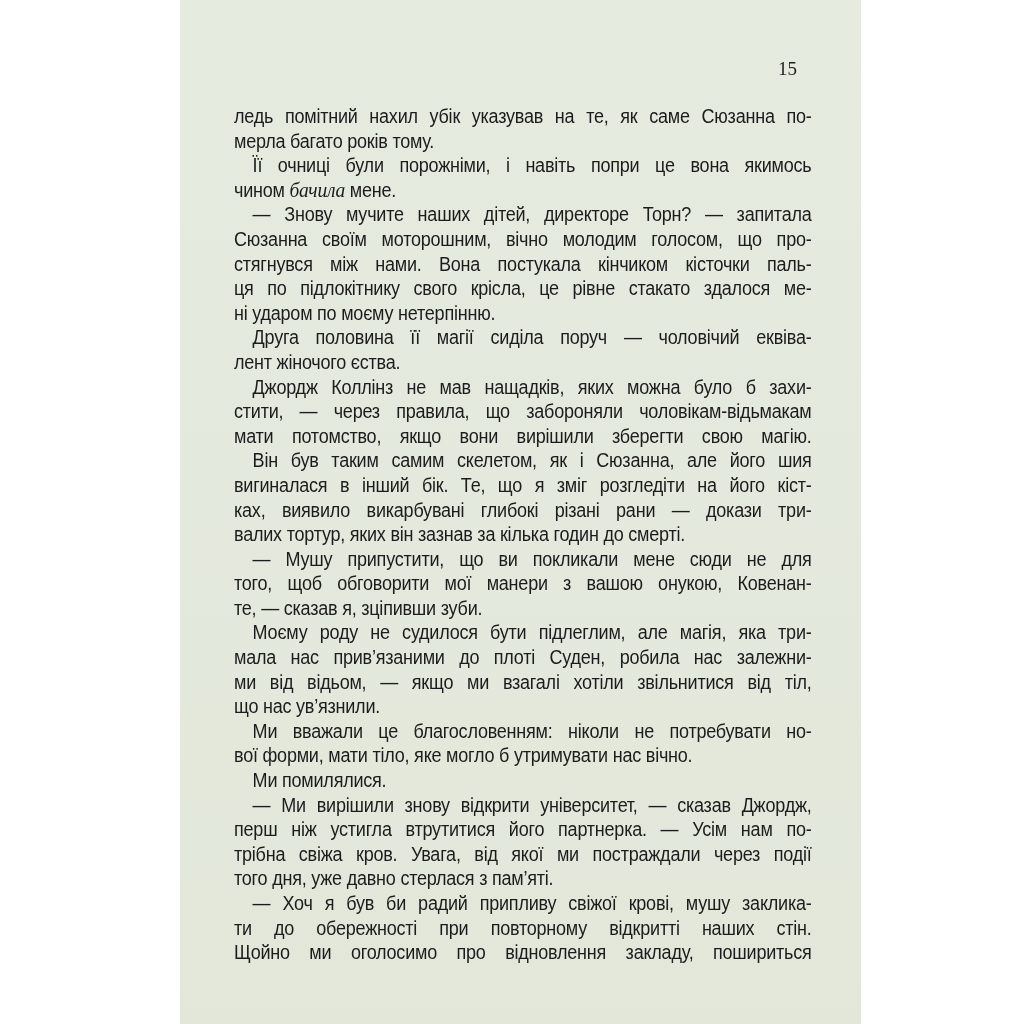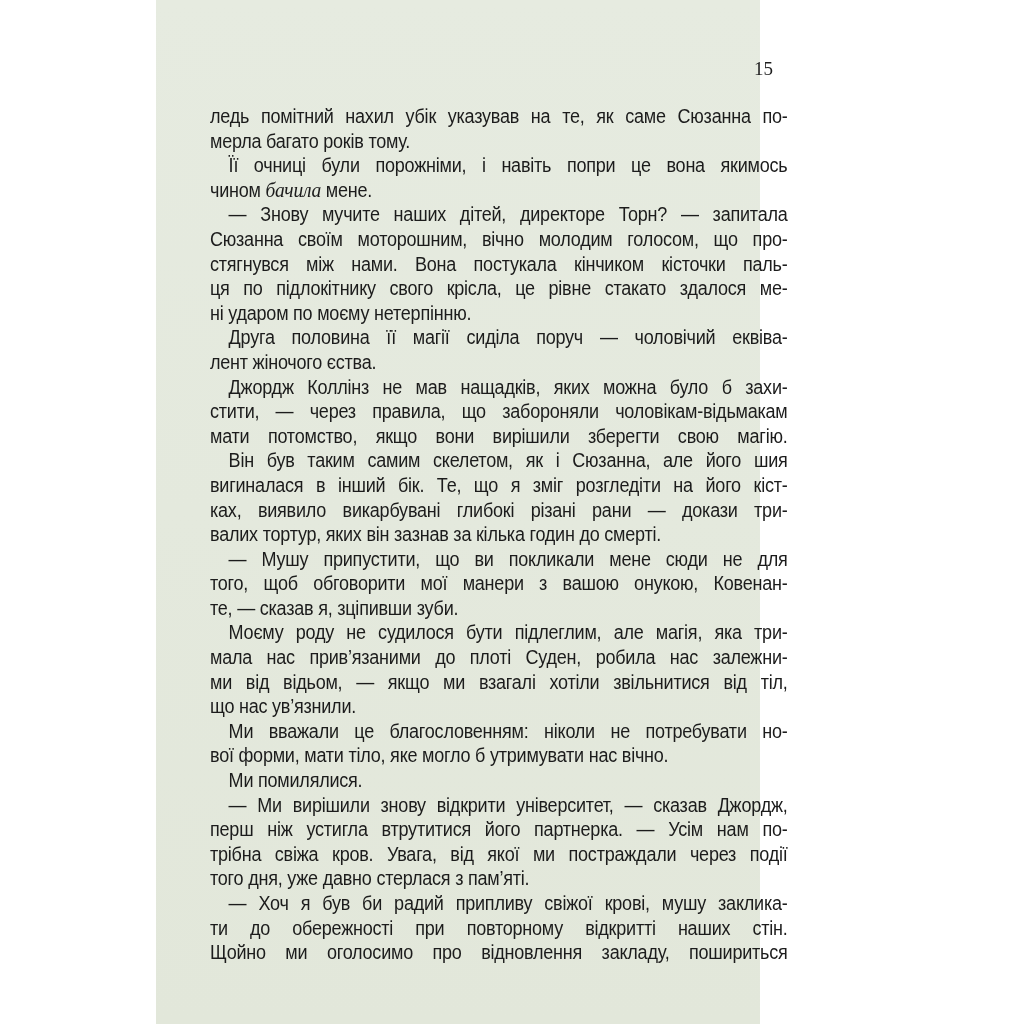--- a/index.html
+++ b/index.html
@@ -5,23 +5,23 @@
     html, body {
       margin: 0;
       padding: 0;
       width: 1024px;
       height: 1024px;
       background: #ffffff;
       overflow: hidden;
     }
     .page {
       position: absolute;
-      left: 156px;
+      left: 180px;
       top: 0;
-      width: 604px;
+      width: 681px;
       height: 1024px;
       background: linear-gradient(180deg, #e6ebe0 0%, #e4e9dd 50%, #e2e7da 100%);
     }
     .page-number {
       position: absolute;
       top: 58px;
       left: 598px;
       font-family: "Liberation Serif", serif;
       font-size: 19px;
       color: #1e1e1e;

